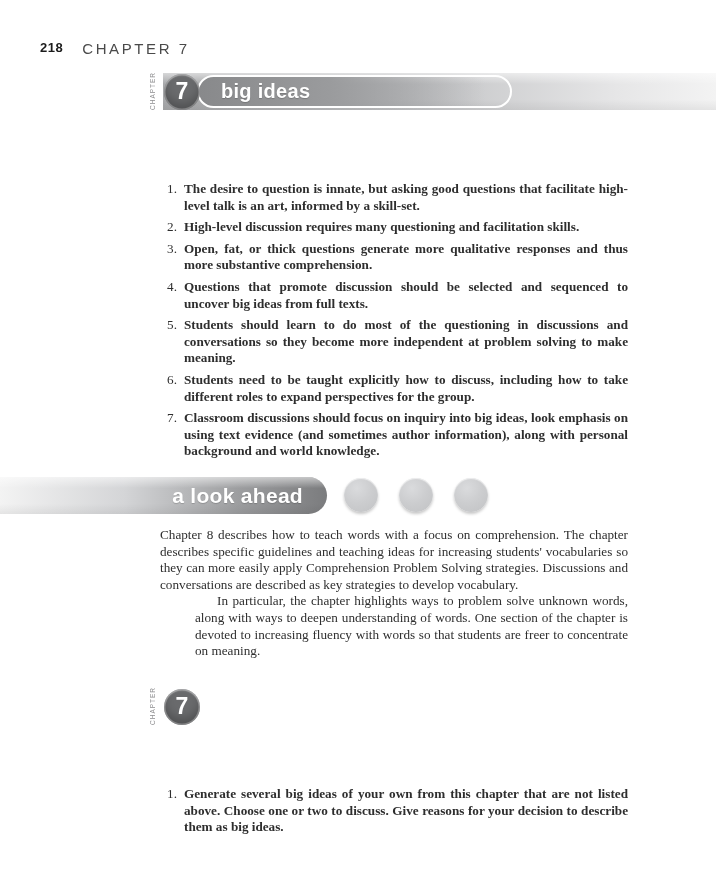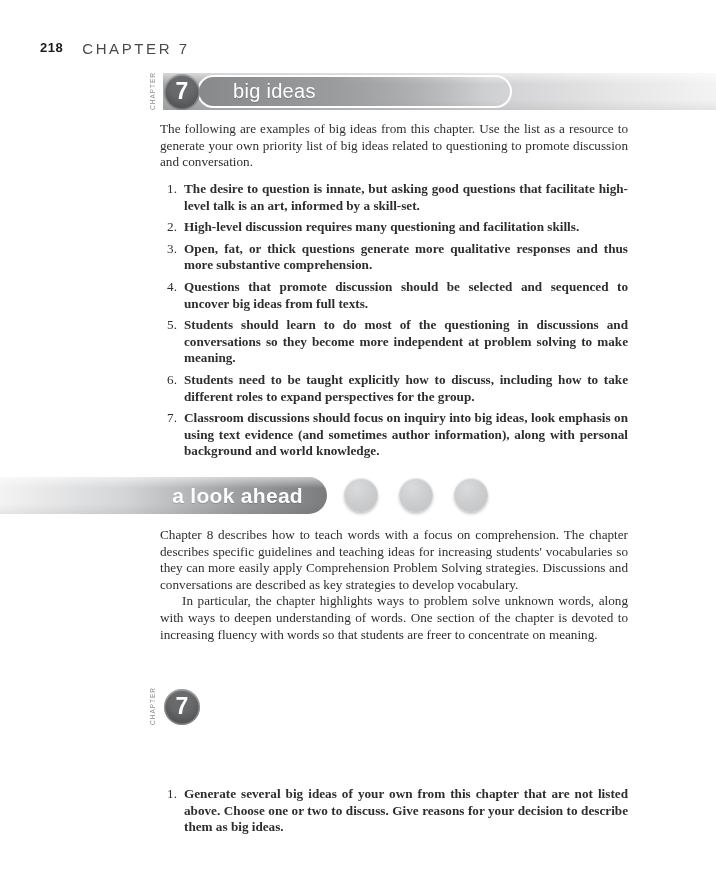--- a/index.html
+++ b/index.html
@@ -48,22 +48,22 @@
     font-family:"Liberation Sans", sans-serif; font-weight:bold;
     font-size:23px; color:#ffffff;
   }
   .pill {
     position:absolute; left:34px; top:2px; height:33px; width:315px;
     border:2px solid #ffffff; border-radius:18px;
     background:linear-gradient(to right,#88898b 0%,#9a9b9d 42%, rgba(162,163,165,0) 92%);
     display:flex; align-items:center; z-index:1;
   }
   .pill-title {
-    font-family:"Liberation Sans", sans-serif; font-weight:normal; font-size:20px;
-    color:#ffffff; padding-left:34px; letter-spacing:.3px;
+    font-family:"Liberation Sans", sans-serif; font-weight:bold; font-size:20px;
+    color:#ffffff; padding-left:22px; letter-spacing:.3px;
     text-shadow:0 1px 1px rgba(0,0,0,.18);
   }
 
   
   .la-band {
     position:absolute; left:0; top:0; bottom:0; width:327px;
     border-radius:0 19px 19px 0;
     background:linear-gradient(to right,#f3f3f3 0%,#d4d5d7 38%,#9b9c9e 74%,#7b7c7e 100%);
     display:flex; align-items:center; justify-content:flex-end; padding-right:24px;
   }
@@ -80,21 +80,21 @@
 
   
   .bodytext {
     position:absolute; left:160px; width:468px;
     font-size:13.2px; line-height:16.6px; text-align:justify;
   }
   .numlist { display:flex; flex-direction:column; gap:5px; }
   .numitem { display:flex; }
   .num { flex:0 0 17px; text-align:right; margin-right:7px; }
   .itext { flex:1; text-align:justify;font-weight:bold; }
-  .indent-first { text-indent:22px; }
+  .indent-first { text-indent:22px;margin-left:35px; }
 </style>
 </head>
 <body>
 
 <div class="page">
 
   <header class="running-head">
     <span class="pagenum">218</span>
     <span class="rh-chapter">CHAPTER 7</span>
   </header>
@@ -104,21 +104,20 @@
     <div class="band">
       <div class="pill">
         <span class="pill-title">big ideas</span>
       </div>
     </div>
     <div class="chapter-badge" style="left:164px">
       <span>7</span>
     </div>
   </section>
 
-  <p class="bodytext" style="top:121px">The following are examples of big ideas from this chapter. Use the list as a resource to generate your own priority list of big ideas related to questioning to promote discussion and conversation.</p>
 
   <div class="bodytext numlist" style="top:181px">
     <div class="numitem">
       <span class="num">1.</span>
       <span class="itext">The desire to question is innate, but asking good questions that facilitate high-level talk is an art, informed by a skill-set.</span>
     </div>
     <div class="numitem">
       <span class="num">2.</span>
       <span class="itext">High-level discussion requires many questioning and facilitation skills.</span>
     </div>

